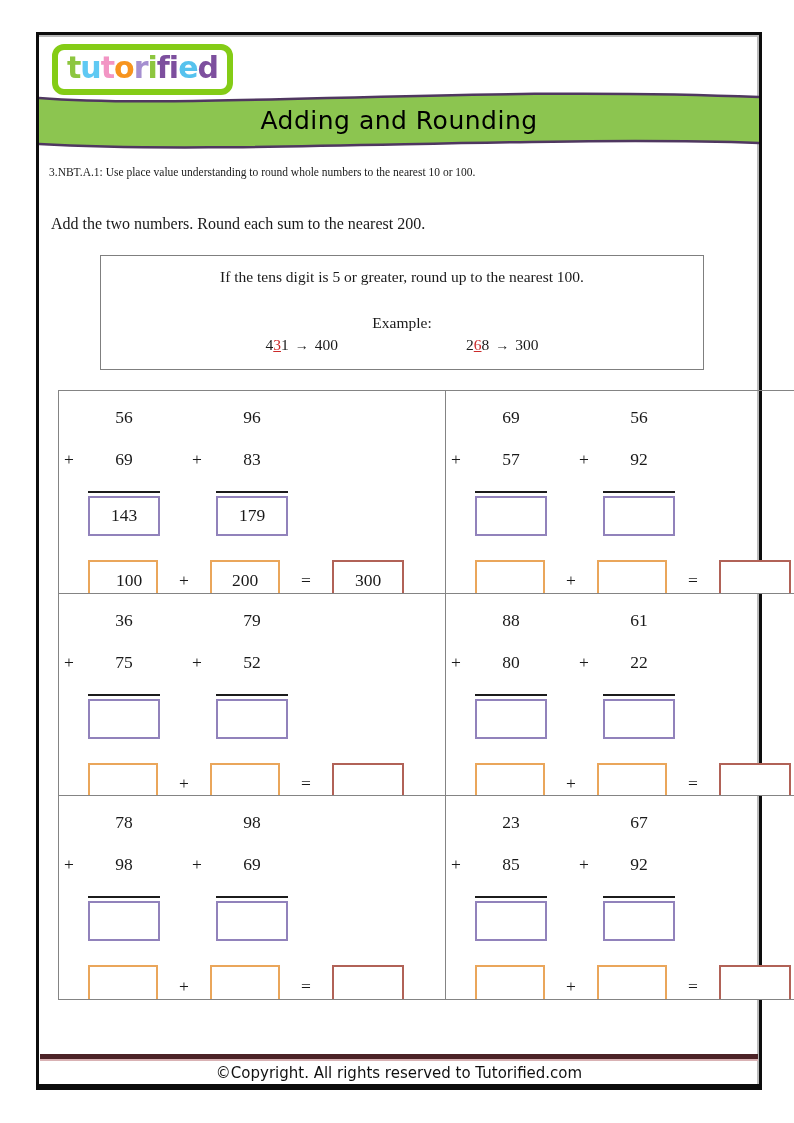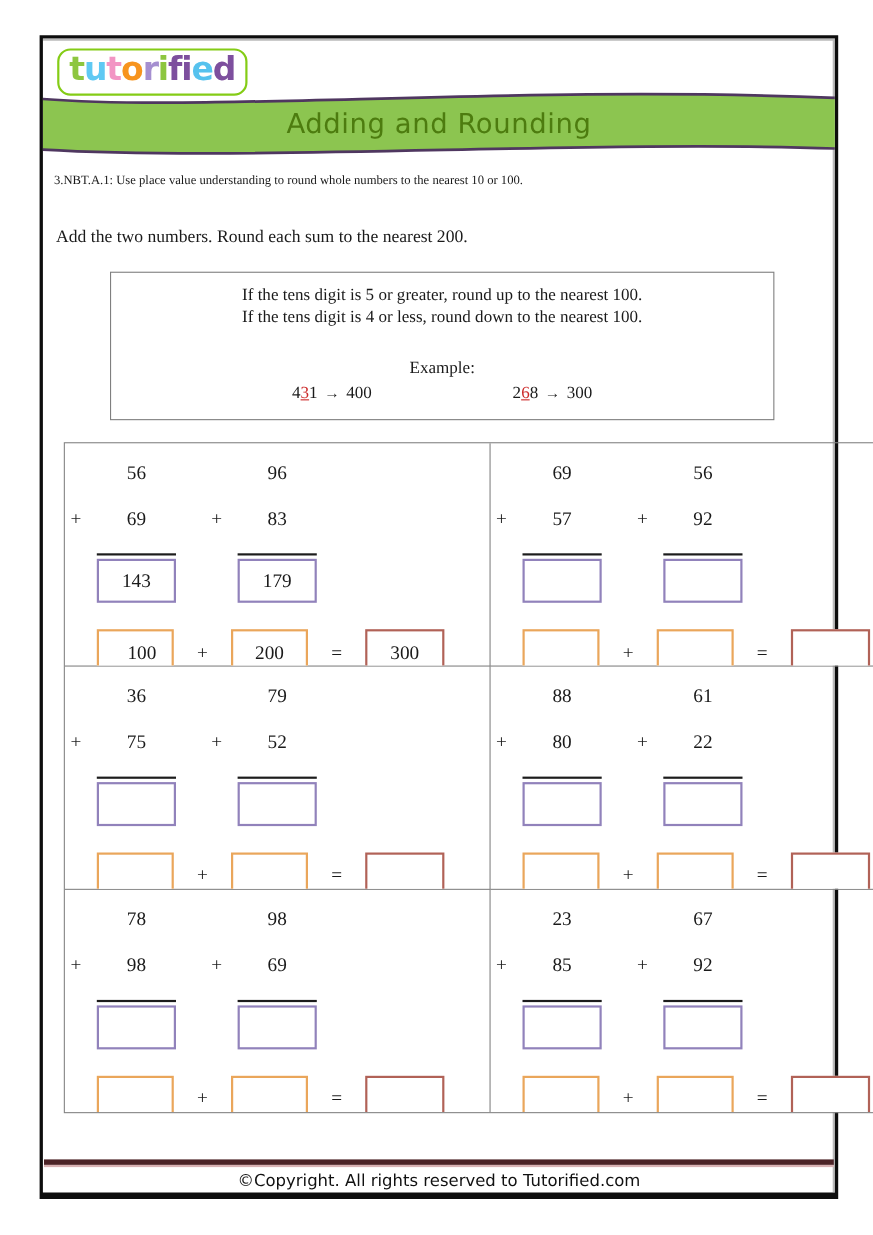--- a/index.html
+++ b/index.html
@@ -5,30 +5,30 @@
   * { margin:0; padding:0; box-sizing:border-box; }
   html,body { width:794px; height:1123px; background:#ffffff; overflow:hidden;
               font-family:"Liberation Serif", serif; color:#1a1a1a; }
   .page { position:relative; width:794px; height:1123px; background:#fff; }
   .frame { position:absolute; left:36px; top:32px; width:726px; height:1058px;
            border:3px solid #0d0d0d; border-bottom-width:6px; background:#fff;
            box-shadow: inset -2px 2px 0 rgba(130,130,130,.55); }
 
   
   .logo { position:relative; z-index:3; display:inline-block; margin:9px 0 0 13px;
-          padding:1px 9px 3px; background:#fff; border:2px solid #84cc16; border-radius:12px;
+          padding:1px 9px 3px; background:#fff; border:6px solid #84cc16; border-radius:12px;
           font-family:"DejaVu Sans", sans-serif; font-weight:bold; font-size:30px;
           letter-spacing:-1px; line-height:1.15; }
 
   
   .banner { position:relative; margin-top:-8px; height:66px; width:100%; }
   .banner svg { position:absolute; left:0; top:0; width:100%; height:66px; }
   .banner-title { position:absolute; left:0; right:0; top:0; bottom:0;
                   display:flex; align-items:center; justify-content:center;
-                  font-family:"DejaVu Sans", sans-serif; font-size:25px; color:#4d7c0f;
+                  font-family:"DejaVu Sans", sans-serif; font-size:25px; color:#000000;
                   letter-spacing:.5px; padding-top:2px;text-align:right; }
 
   .standard { margin:13px 0 0 10px; font-size:11.5px; }
   .instruction { margin:37px 0 0 12px; font-size:16px; }
 
   
   .rules-box { margin:22px 0 0 61px; width:604px; border:1px solid #7f7f7f;
                text-align:center; padding:11px 0 13px; font-size:15.5px; line-height:1.32; }
   .example-label { margin-top:26px; }
   .examples { display:flex; justify-content:center; gap:128px; margin-top:2px; }
@@ -84,21 +84,20 @@
       </svg>
       <div class="banner-title">Adding and Rounding</div>
     </div>
 
     <div class="standard">3.NBT.A.1: Use place value understanding to round whole numbers to the nearest 10 or 100.</div>
 
     <div class="instruction">Add the two numbers. Round each sum to the nearest 200.</div>
 
     <div class="rules-box">
       <div>If the tens digit is 5 or greater, round up to the nearest 100.</div>
-      <div>If the tens digit is 4 or less, round down to the nearest 100.</div>
       <div class="example-label">Example:</div>
       <div class="examples">
         <div>
           <span>4</span><span class="hl" style="color: rgb(204, 42, 42);">3</span><span>1</span><span class="arrow">→</span><span>400</span>
         </div>
         <div>
           <span>2</span><span class="hl" style="color: rgb(204, 42, 42);">6</span><span>8</span><span class="arrow">→</span><span>300</span>
         </div>
       </div>
     </div>

